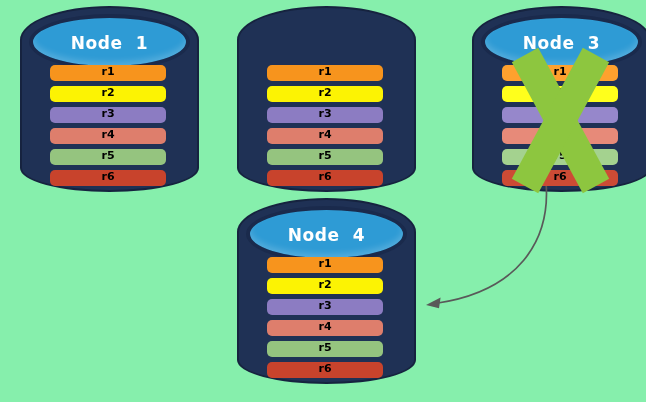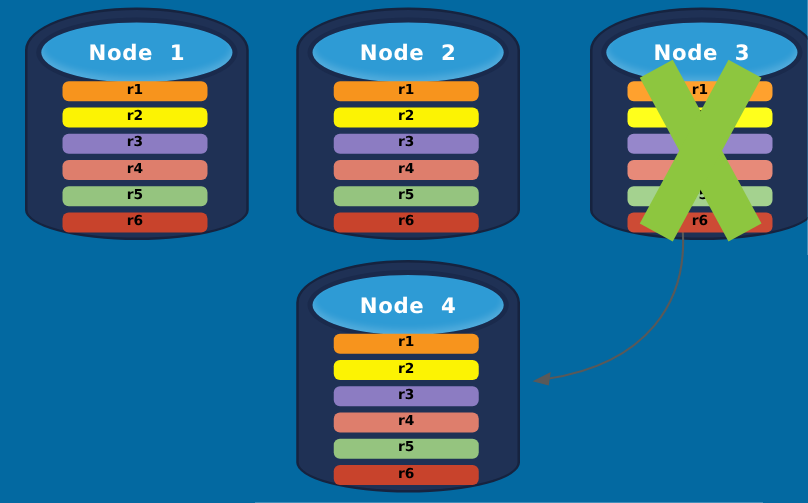--- a/index.html
+++ b/index.html
@@ -3,21 +3,21 @@
 <meta charset="utf-8">
 <style>
   html,body { margin:0; padding:0; }
   body {
     font-family: "DejaVu Sans", "Liberation Sans", sans-serif;
     background:#ffffff;
   }
   .canvas {
     position:relative;
     width:646px; height:402px;
-    background:#0369a1;
+    background:#86efac;
     overflow:hidden;
   }
 
   
   .node {
     position:absolute;
     width:179px; height:186px;
   }
   .cyl-body {
     position:absolute;
@@ -112,23 +112,20 @@
       <div class="bar" style="background: rgb(252, 243, 3);">r2</div>
       <div class="bar" style="background: rgb(140, 124, 194);">r3</div>
       <div class="bar" style="background: rgb(222, 126, 108);">r4</div>
       <div class="bar" style="background: rgb(149, 196, 127);">r5</div>
       <div class="bar" style="background: rgb(200, 67, 44);">r6</div>
     </div>
   </div>
 
   <div class="node" style="left:237px; top:6px;">
     <div class="cyl-body"></div>
-    <div class="cyl-top">
-      <span class="node-title">Node 2</span>
-    </div>
     <div class="bars">
       <div class="bar" style="background: rgb(247, 148, 29);">r1</div>
       <div class="bar" style="background: rgb(252, 243, 3);">r2</div>
       <div class="bar" style="background: rgb(140, 124, 194);">r3</div>
       <div class="bar" style="background: rgb(222, 126, 108);">r4</div>
       <div class="bar" style="background: rgb(149, 196, 127);">r5</div>
       <div class="bar" style="background: rgb(200, 67, 44);">r6</div>
     </div>
   </div>
 
@@ -144,21 +141,21 @@
       <div class="bar" style="background: rgb(222, 126, 108);">r4</div>
       <div class="bar" style="background: rgb(149, 196, 127);">r5</div>
       <div class="bar" style="background: rgb(200, 67, 44);">r6</div>
     </div>
     <svg class="x-mark" viewBox="0 0 96 140" width="96" height="140">
       <line x1="13" y1="5" x2="84" y2="136"></line>
       <line x1="84" y1="5" x2="13" y2="136"></line>
     </svg>
   </div>
 
-  <div class="node" style="left:237px; top:208px;">
+  <div class="node" style="left:237px; top:198px;">
     <div class="cyl-body"></div>
     <div class="cyl-top">
       <span class="node-title">Node 4</span>
     </div>
     <div class="bars">
       <div class="bar" style="background: rgb(247, 148, 29);">r1</div>
       <div class="bar" style="background: rgb(252, 243, 3);">r2</div>
       <div class="bar" style="background: rgb(140, 124, 194);">r3</div>
       <div class="bar" style="background: rgb(222, 126, 108);">r4</div>
       <div class="bar" style="background: rgb(149, 196, 127);">r5</div>

